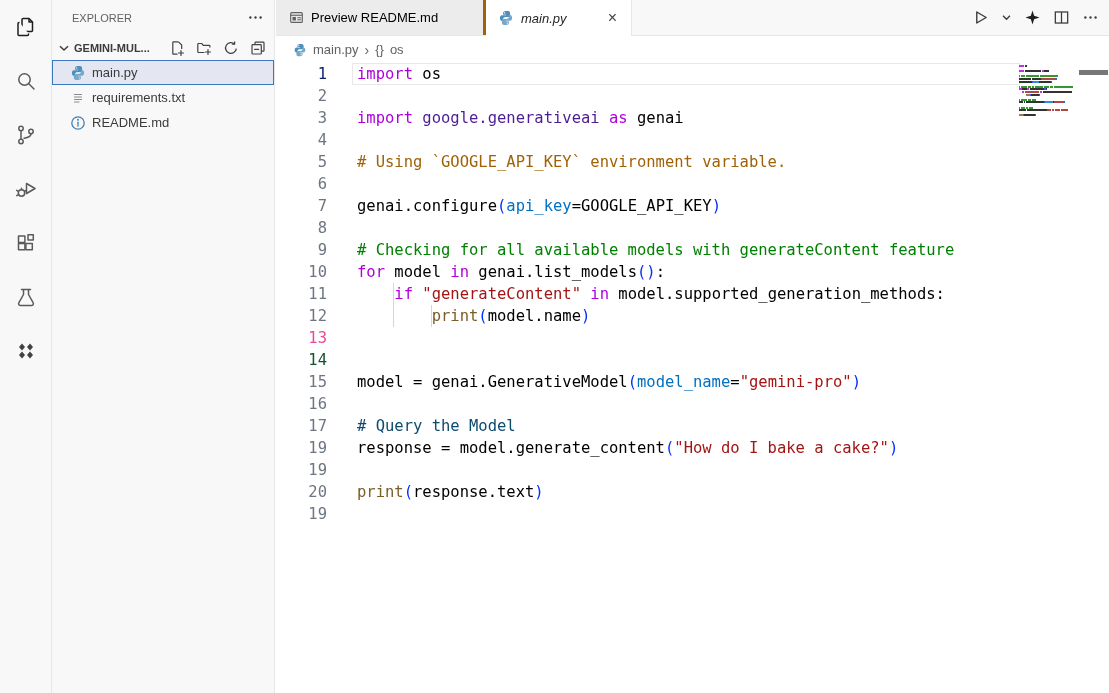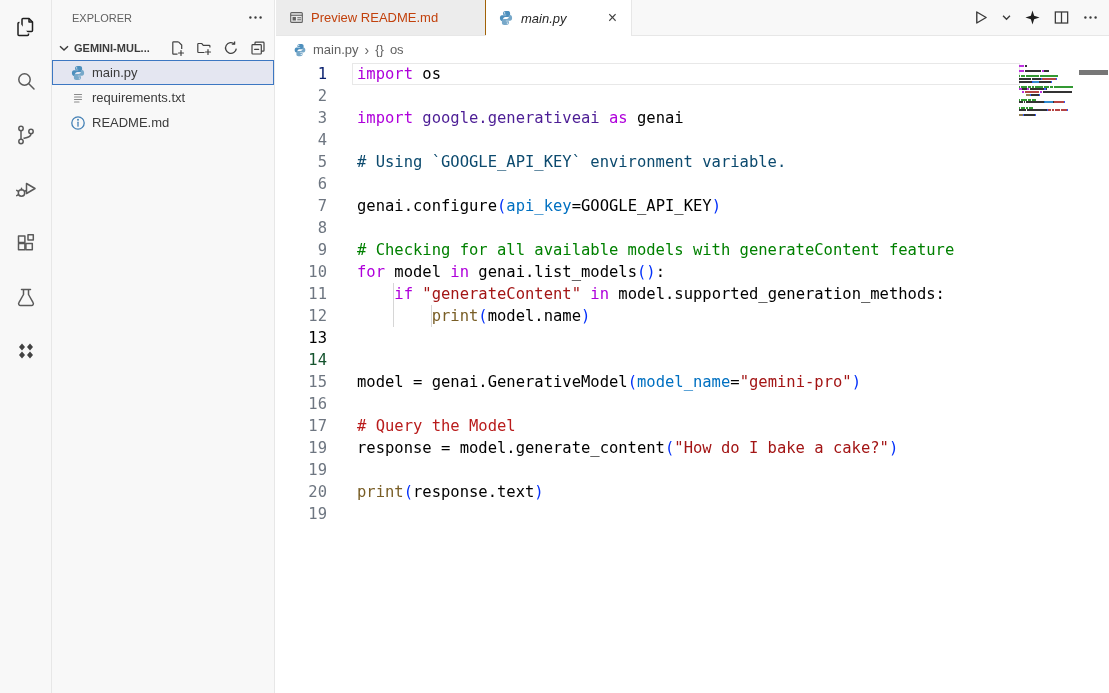--- a/index.html
+++ b/index.html
@@ -54,21 +54,21 @@
   
   .editor { position: absolute; left: 276px; top: 0; right: 0; bottom: 0; background: #fff; }
   .tab-bar {
     position: absolute; left: 0; right: 0; top: 0; height: 36px;
     background: #f8f8f8; display: flex; border-bottom: 1px solid #e7e7e7;
   }
   .tab {
     display: flex; align-items: center; gap: 7px; padding: 0 12px;
     height: 35px; font-size: 13px; cursor: pointer;
   }
-  .tab.inactive { background: #ececec; color: #c2410c; border-right: 1px solid #a16207; width: 210px; }
+  .tab.inactive { background: #ececec; color: #000000; border-right: 3px solid #a16207; width: 210px; }
   .tab.active {
     background: #ffffff; color: #272727; width: 146px; height: 36px;
     border-right: 1px solid #e7e7e7; position: relative; z-index: 2;
   }
   .tab.active .tab-label { font-style: italic; }
   .tab-close { margin-left: auto; font-size: 16px; color: #424242; line-height: 1; padding: 0 2px; cursor: pointer; }
   .editor-actions {
     position: absolute; right: 10px; top: 0; height: 35px;
     display: flex; align-items: center; gap: 12px; color: #3b3b3b; z-index: 3;
   }
@@ -330,33 +330,33 @@
     <span>{}</span>
     <span class="crumb">os</span>
   </div>
 
   <div class="code-area" id="codeArea">
     <div class="current-line-box"></div>
   <div class="code-line"><span class="gutter active" style="color: rgb(11, 33, 111);">1</span><span class="line-content"><span style="color: rgb(175, 0, 219);">import</span><span style="color: rgb(0, 0, 0);"> os</span></span></div>
       <div class="code-line"><span class="gutter" style="color: rgb(110, 118, 129);">2</span><span class="line-content"></span></div>
       <div class="code-line"><span class="gutter" style="color: rgb(110, 118, 129);">3</span><span class="line-content"><span style="color: rgb(175, 0, 219);">import</span><span style="color: #4c1d95;"> google.generativeai </span><span style="color: rgb(175, 0, 219);">as</span><span style="color: rgb(0, 0, 0);"> genai</span></span></div>
       <div class="code-line"><span class="gutter" style="color: rgb(110, 118, 129);">4</span><span class="line-content"></span></div>
-      <div class="code-line"><span class="gutter" style="color: rgb(110, 118, 129);">5</span><span class="line-content"><span style="color: #0c4a6e;"># Using `GOOGLE_API_KEY` environment variable.</span></span></div>
+      <div class="code-line"><span class="gutter" style="color: rgb(110, 118, 129);">5</span><span class="line-content"><span style="color: #a16207;"># Using `GOOGLE_API_KEY` environment variable.</span></span></div>
       <div class="code-line"><span class="gutter" style="color: rgb(110, 118, 129);">6</span></div>
       <div class="code-line"><span class="gutter" style="color: rgb(110, 118, 129);">7</span><span class="line-content"><span style="color: rgb(0, 0, 0);">genai.configure</span><span style="color: rgb(4, 49, 250);">(</span><span style="color: rgb(0, 112, 193);">api_key</span><span style="color: rgb(0, 0, 0);">=GOOGLE_API_KEY</span><span style="color: rgb(4, 49, 250);">)</span></span></div>
       <div class="code-line"><span class="gutter" style="color: rgb(110, 118, 129);">8</span><span class="line-content"></span></div>
       <div class="code-line"><span class="gutter" style="color: rgb(110, 118, 129);">9</span><span class="line-content"><span style="color: rgb(0, 128, 0);"># Checking for all available models with generateContent feature</span></span></div>
       <div class="code-line"><span class="gutter" style="color: rgb(110, 118, 129);">10</span><span class="line-content"><span style="color: rgb(175, 0, 219);">for</span><span style="color: rgb(0, 0, 0);"> model </span><span style="color: rgb(175, 0, 219);">in</span><span style="color: rgb(0, 0, 0);"> genai.list_models</span><span style="color: rgb(4, 49, 250);">()</span><span style="color: rgb(0, 0, 0);">:</span></span></div>
       <div class="code-line"><span class="gutter" style="color: rgb(110, 118, 129);">11</span><span class="line-content"><span class="guide" style="left: 36.36px;"></span><span style="color: rgb(0, 0, 0);">    </span><span style="color: rgb(175, 0, 219);">if</span><span style="color: rgb(0, 0, 0);"> </span><span style="color: rgb(163, 21, 21);">"generateContent"</span><span style="color: rgb(0, 0, 0);"> </span><span style="color: rgb(175, 0, 219);">in</span><span style="color: rgb(0, 0, 0);"> model.supported_generation_methods:</span></span></div>
       <div class="code-line"><span class="gutter" style="color: rgb(110, 118, 129);">12</span><span class="line-content"><span class="guide" style="left: 36.36px;"></span><span class="guide" style="left: 73.72px;"></span><span style="color: rgb(0, 0, 0);">        </span><span style="color: rgb(121, 94, 38);">print</span><span style="color: rgb(4, 49, 250);">(</span><span style="color: rgb(0, 0, 0);">model.name</span><span style="color: rgb(4, 49, 250);">)</span></span></div>
-      <div class="code-line"><span class="gutter" style="color: #000000; padding-left: 19px;">13</span><span class="line-content"></span></div>
+      <div class="code-line"><span class="gutter" style="color: #ec4899; padding-left: 19px;">13</span><span class="line-content"></span></div>
       <div class="code-line"><span class="gutter" style="color: #14532d;">14</span></div>
       <div class="code-line"><span class="gutter" style="color: rgb(110, 118, 129);">15</span><span class="line-content"><span style="color: rgb(0, 0, 0);">model = genai.GenerativeModel</span><span style="color: rgb(4, 49, 250);">(</span><span style="color: rgb(0, 112, 193);">model_name</span><span style="color: rgb(0, 0, 0);">=</span><span style="color: rgb(163, 21, 21);">"gemini-pro"</span><span style="color: rgb(4, 49, 250);">)</span></span></div>
       <div class="code-line"><span class="gutter" style="color: rgb(110, 118, 129);">16</span><span class="line-content"></span></div>
-      <div class="code-line"><span class="gutter" style="color: rgb(110, 118, 129);">17</span><span class="line-content"><span style="color: #b91c1c;"># Query the Model</span></span></div>
+      <div class="code-line"><span class="gutter" style="color: rgb(110, 118, 129);">17</span><span class="line-content"><span style="color: #0c4a6e;"># Query the Model</span></span></div>
       <div class="code-line"><span class="gutter" style="color: rgb(110, 118, 129);">19</span><span class="line-content"><span style="color: rgb(0, 0, 0);">response = model.generate_content</span><span style="color: rgb(4, 49, 250);">(</span><span style="color: rgb(163, 21, 21);">"How do I bake a cake?"</span><span style="color: rgb(4, 49, 250);">)</span></span></div>
       <div class="code-line"><span class="gutter" style="color: rgb(110, 118, 129);">19</span><span class="line-content"></span></div>
       <div class="code-line"><span class="gutter" style="color: rgb(110, 118, 129);">20</span><span class="line-content"><span style="color: rgb(121, 94, 38);">print</span><span style="color: rgb(4, 49, 250);">(</span><span style="color: rgb(0, 0, 0);">response.text</span><span style="color: rgb(4, 49, 250);">)</span></span></div>
       <div class="code-line"><span class="gutter" style="color: rgb(110, 118, 129);">19</span><span class="line-content"></span></div>
     </div>
 
   <div class="minimap" id="minimap">
       <div class="mm-row"><span class="mm-seg" style="width: 5.1px; background: rgb(175, 0, 219); opacity: 0.8;"></span><span class="mm-seg" style="width: 0.85px;"></span><span class="mm-seg" style="width: 1.7px; background: rgb(0, 0, 0); opacity: 0.8;"></span></div>
       <div class="mm-row"></div>
       <div class="mm-row"><span class="mm-seg" style="width: 5.1px; background: rgb(175, 0, 219); opacity: 0.8;"></span><span class="mm-seg" style="width: 0.85px;"></span><span class="mm-seg" style="width: 16.15px; background: rgb(0, 0, 0); opacity: 0.8;"></span><span class="mm-seg" style="width: 0.85px;"></span><span class="mm-seg" style="width: 1.7px; background: rgb(175, 0, 219); opacity: 0.8;"></span><span class="mm-seg" style="width: 0.85px;"></span><span class="mm-seg" style="width: 4.25px; background: rgb(0, 0, 0); opacity: 0.8;"></span></div>

